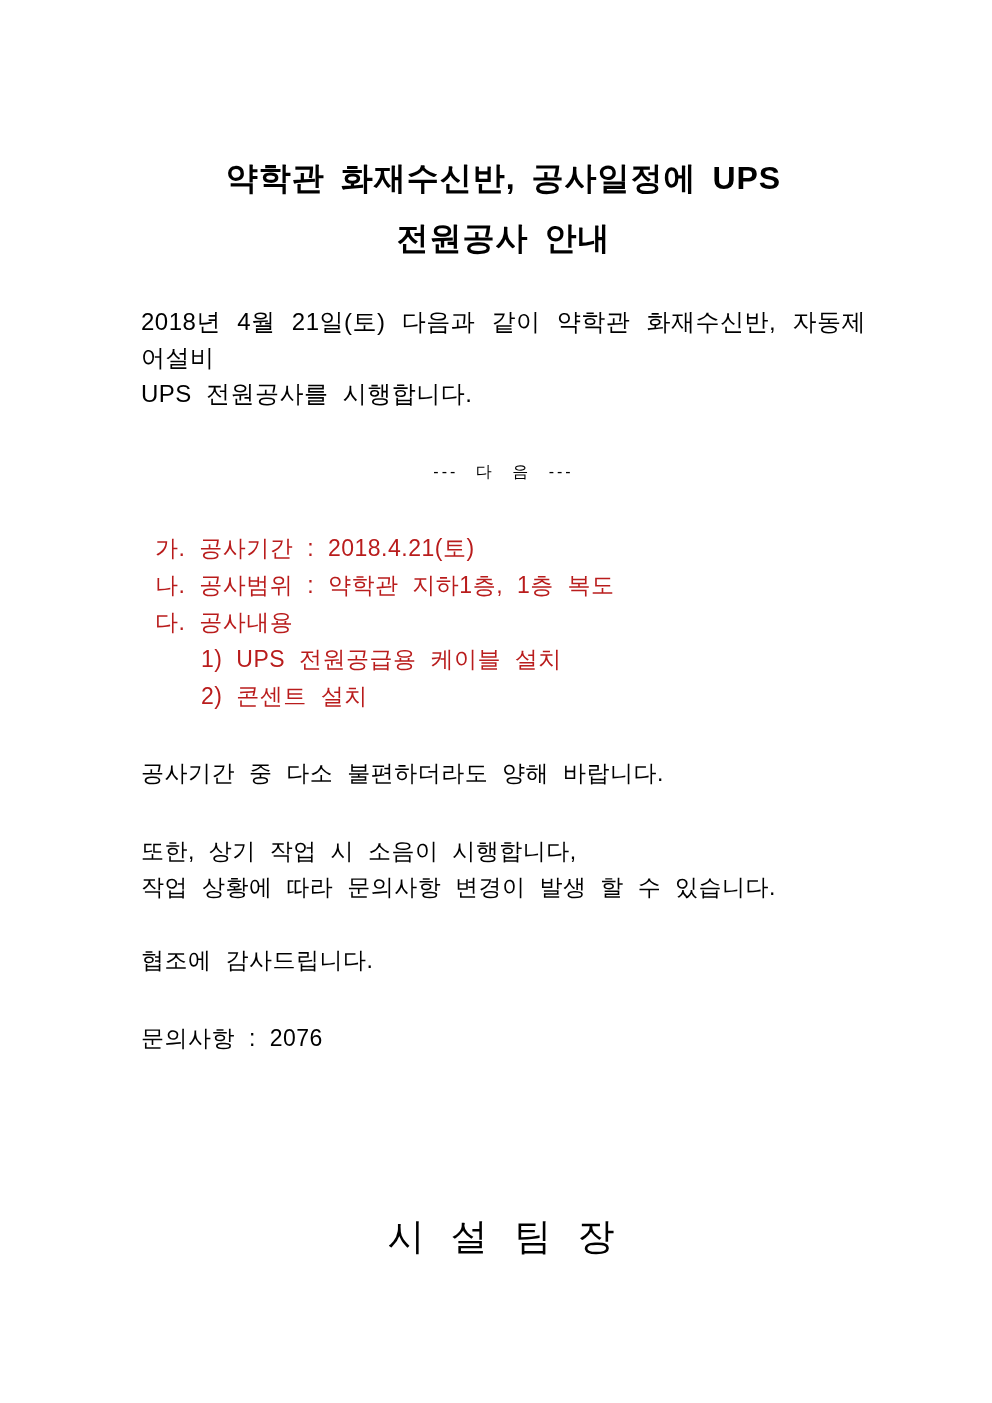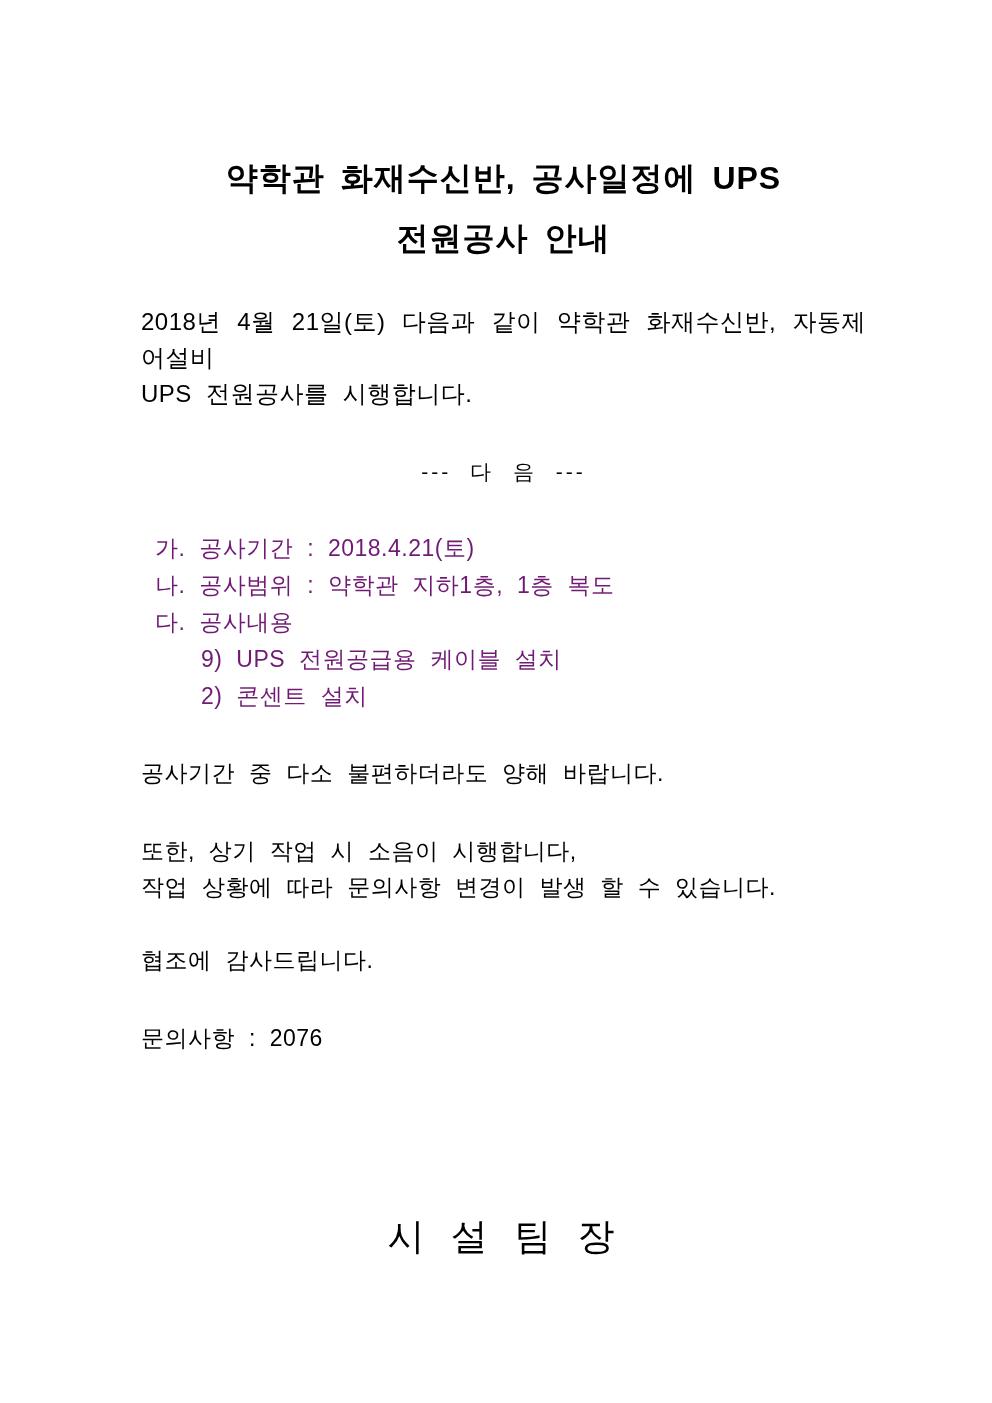--- a/index.html
+++ b/index.html
@@ -40,21 +40,21 @@
     letter-spacing: 0.5px;
     word-spacing: 7px;
   }
   .intro .line-justify {
     text-align: justify;
     text-align-last: justify;
   }
   .divider {
     margin-top: 42px;
     text-align: center;
-    font-size: 21px;
+    font-size: 16px;
     line-height: 36px;
     letter-spacing: 3px;
     word-spacing: 10px;
   }
   .work-list {
     margin-top: 40px;
     font-size: 23px;
     line-height: 37px;
     letter-spacing: 0.5px;
     word-spacing: 7px;
@@ -93,25 +93,25 @@
       <div>전원공사 안내</div>
     </div>
 
     <div class="intro">
       <div class="line-justify">2018년 4월 21일(토) 다음과 같이 약학관 화재수신반, 자동제어설비</div>
       <div>UPS 전원공사를 시행합니다.</div>
     </div>
 
     <div class="divider">--- 다 음 ---</div>
 
-    <ul class="work-list red-text" style="color: #701a75;">
+    <ul class="work-list red-text" style="color: #b91c1c;">
       <li class="item">가. 공사기간 : 2018.4.21(토)</li>
       <li class="item">나. 공사범위 : 약학관 지하1층, 1층 복도</li>
       <li class="item">다. 공사내용</li>
-      <li class="sub-item">9) UPS 전원공급용 케이블 설치</li>
+      <li class="sub-item">1) UPS 전원공급용 케이블 설치</li>
       <li class="sub-item">2) 콘센트 설치</li>
     </ul>
 
     <div class="para para-apology">공사기간 중 다소 불편하더라도 양해 바랍니다.</div>
 
     <div class="para para-noise">
       <div>또한, 상기 작업 시 소음이 시행합니다,</div>
       <div>작업 상황에 따라 문의사항 변경이 발생 할 수 있습니다.</div>
     </div>
 

